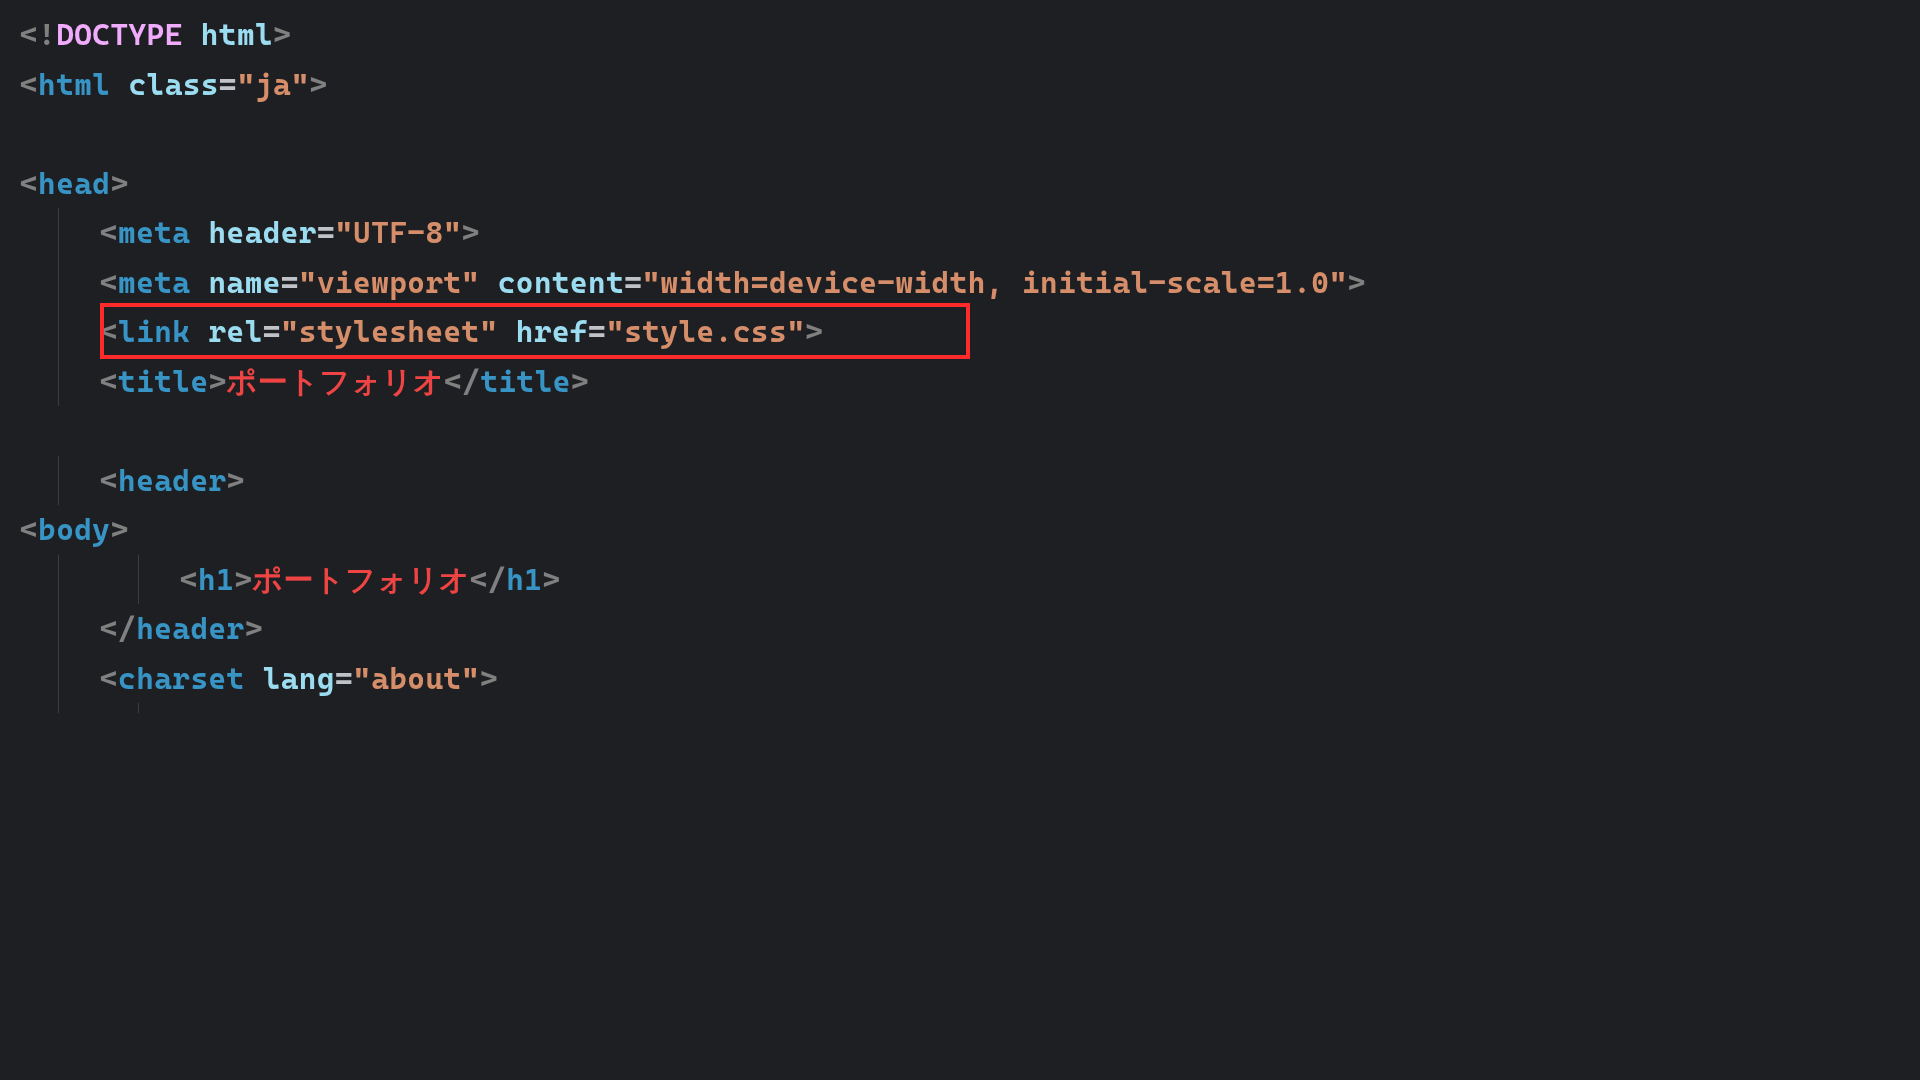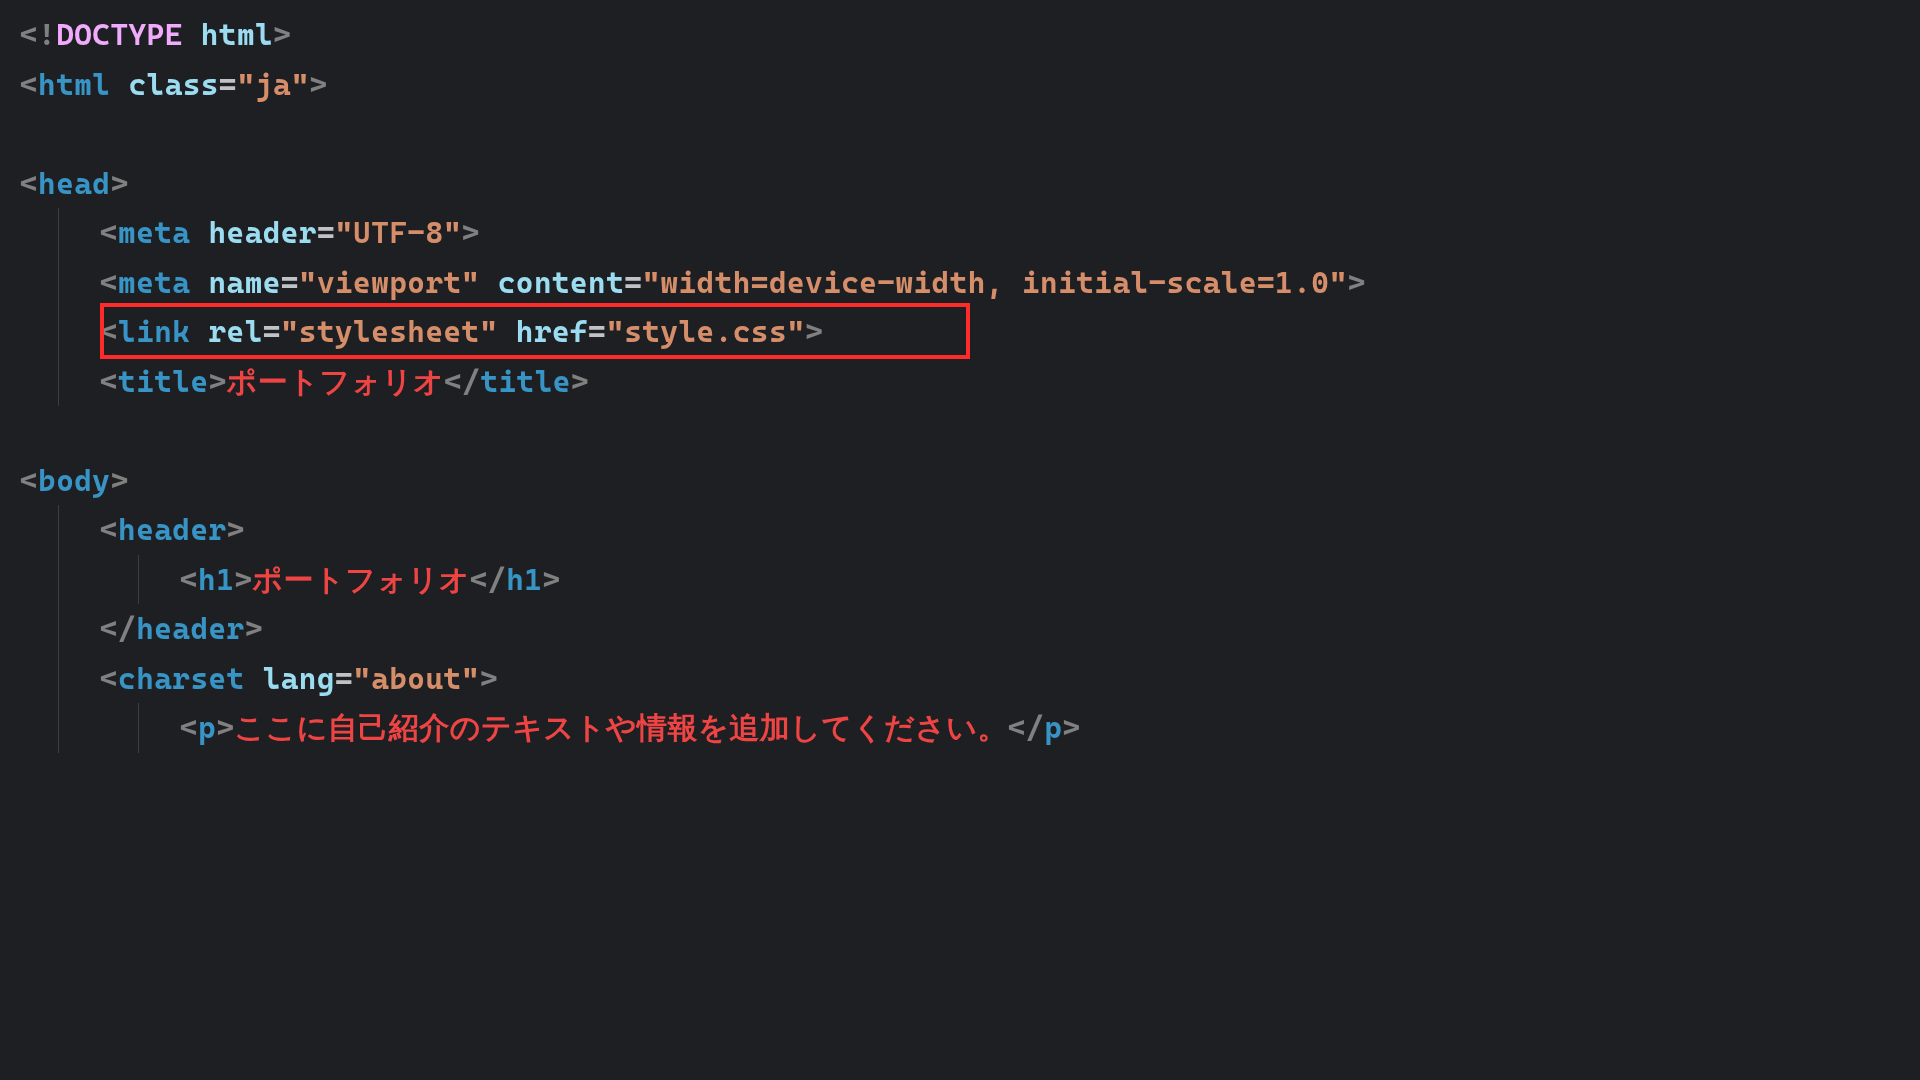--- a/index.html
+++ b/index.html
@@ -49,20 +49,19 @@
     <div class="line"><span><span class="bracket">&lt;</span><span class="doctype-excl">!</span><span class="doctype-kw">DOCTYPE</span> <span class="attr-name">html</span><span class="bracket">&gt;</span></span></div>
     <div class="line"><span><span class="bracket">&lt;</span><span class="tag">html</span> <span class="attr-name">class</span><span class="attr-eq">=</span><span class="string">"ja"</span><span class="bracket">&gt;</span></span></div>
     <div class="line"><span>&nbsp;</span></div>
     <div class="line"><span><span class="bracket">&lt;</span><span class="tag">head</span><span class="bracket">&gt;</span></span></div>
     <div class="line ind1"><span class="indent-guide g1" style="left: 38px;"></span><span><span class="bracket">&lt;</span><span class="tag">meta</span> <span class="attr-name">header</span><span class="attr-eq">=</span><span class="string">"UTF-8"</span><span class="bracket">&gt;</span></span></div>
     <div class="line ind1"><span class="indent-guide g1" style="left: 38px;"></span><span><span class="bracket">&lt;</span><span class="tag">meta</span> <span class="attr-name">name</span><span class="attr-eq">=</span><span class="string">"viewport"</span> <span class="attr-name">content</span><span class="attr-eq">=</span><span class="string">"width=device-width, initial-scale=1.0"</span><span class="bracket">&gt;</span></span></div>
     <div class="line ind1"><span class="indent-guide g1" style="left: 38px;"></span><span><span class="bracket">&lt;</span><span class="tag">link</span> <span class="attr-name">rel</span><span class="attr-eq">=</span><span class="string">"stylesheet"</span> <span class="attr-name">href</span><span class="attr-eq">=</span><span class="string">"<span class="underline">style.css</span>"</span><span class="bracket">&gt;</span></span></div>
     <div class="highlight-box" style="top: 293px; left: 80px; width: 870px; height: 56px;"></div>
     <div class="line ind1"><span class="indent-guide g1" style="left: 38px;"></span><span><span class="bracket">&lt;</span><span class="tag">title</span><span class="bracket">&gt;</span><span class="text">ポートフォリオ</span><span class="bracket">&lt;/</span><span class="tag">title</span><span class="bracket">&gt;</span></span></div>
     <div class="line"><span>&nbsp;</span></div>
+    <div class="line ind1"><span class="indent-guide g1" style="left: 38px;"></span><span><span class="bracket">&lt;</span><span class="tag">header</span><span class="bracket">&gt;</span></span></div>
     <div class="line"><span><span class="bracket">&lt;</span><span class="tag">body</span><span class="bracket">&gt;</span></span></div>
-    <div class="line ind1"><span class="indent-guide g1" style="left: 38px;"></span><span><span class="bracket">&lt;</span><span class="tag">header</span><span class="bracket">&gt;</span></span></div>
     <div class="line ind2"><span class="indent-guide g1" style="left: 38px;"></span><span class="indent-guide g2" style="left: 118px;"></span><span><span class="bracket">&lt;</span><span class="tag">h1</span><span class="bracket">&gt;</span><span class="text">ポートフォリオ</span><span class="bracket">&lt;/</span><span class="tag">h1</span><span class="bracket">&gt;</span></span></div>
     <div class="line ind1"><span class="indent-guide g1" style="left: 38px;"></span><span><span class="bracket">&lt;/</span><span class="tag">header</span><span class="bracket">&gt;</span></span></div>
     <div class="line ind1"><span class="indent-guide g1" style="left: 38px;"></span><span><span class="bracket">&lt;</span><span class="tag">charset</span> <span class="attr-name">lang</span><span class="attr-eq">=</span><span class="string">"about"</span><span class="bracket">&gt;</span></span></div>
     <div class="line ind2"><span class="indent-guide g1" style="left: 38px;"></span><span class="indent-guide g2" style="left: 118px;"></span></div>
-    <div class="line ind2"><span class="indent-guide g1" style="left: 38px;"></span><span class="indent-guide g2" style="left: 118px;"></span><span><span class="bracket">&lt;</span><span class="tag">p</span><span class="bracket">&gt;</span><span class="text">ここに自己紹介のテキストや情報を追加してください。</span><span class="bracket">&lt;/</span><span class="tag">p</span><span class="bracket">&gt;</span></span></div>
   </div>
 
 </body></html>

